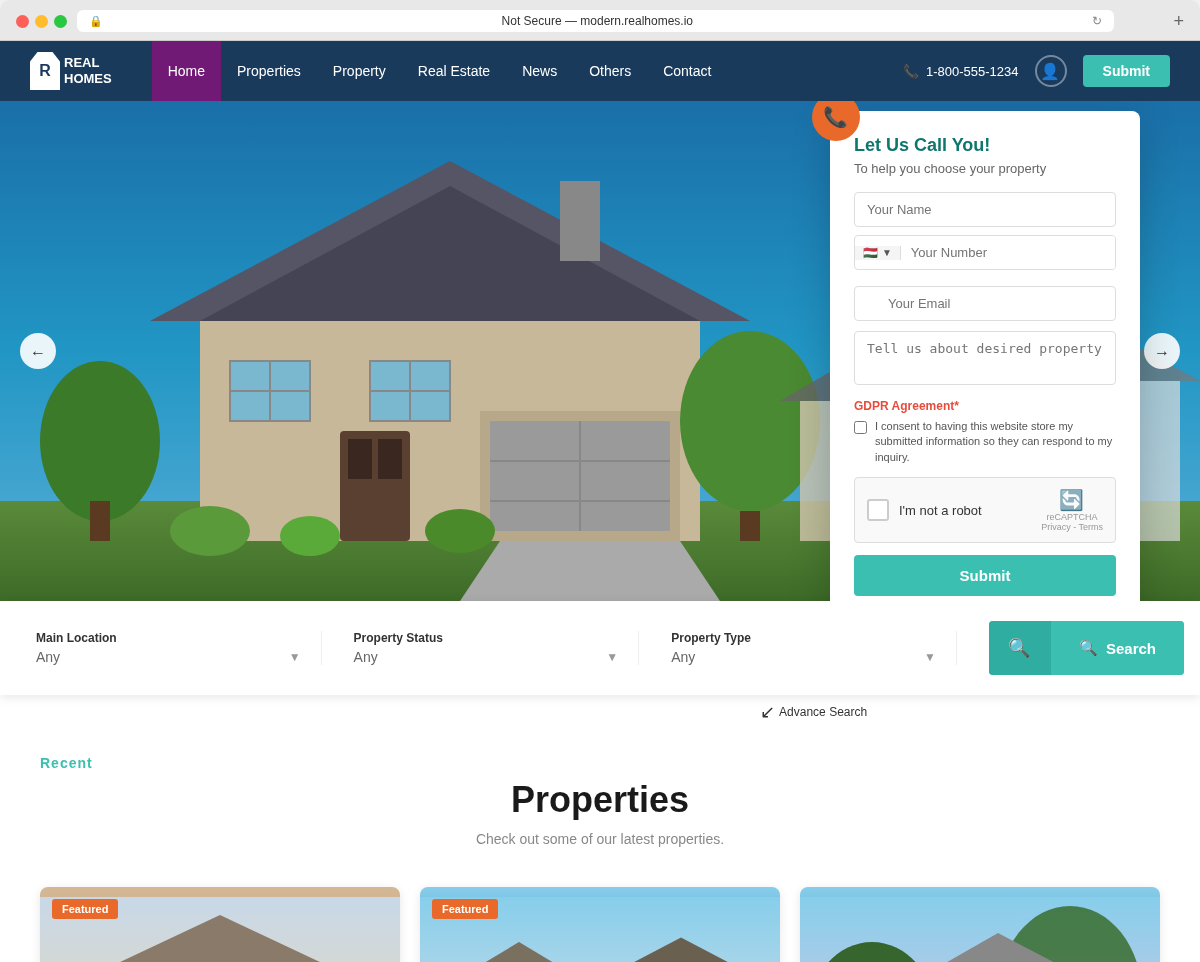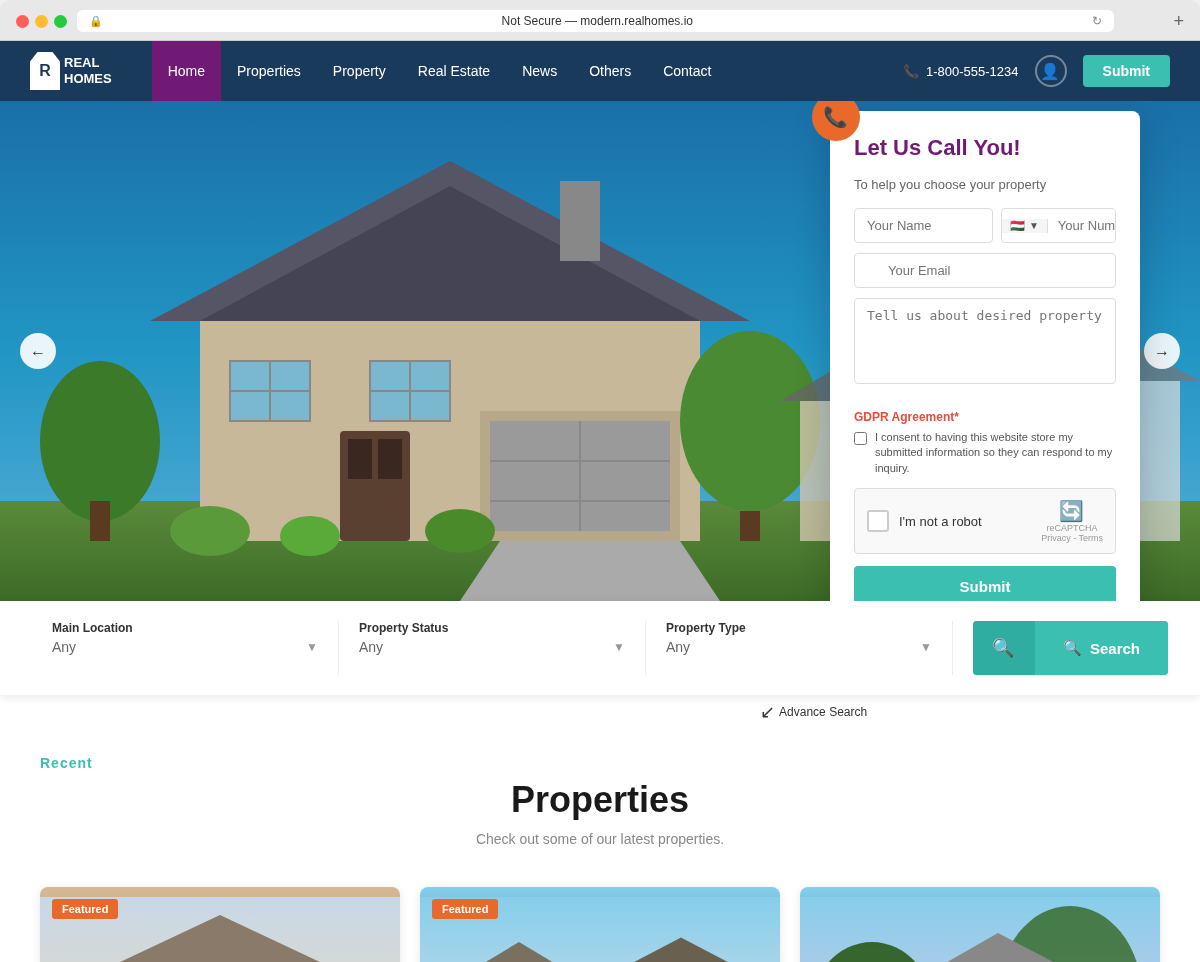--- a/index.html
+++ b/index.html
@@ -73,37 +73,37 @@
       background: white; border-radius: 8px; padding: 24px;
       width: 310px; box-shadow: 0 10px 40px rgba(0,0,0,0.2); z-index: 20;
     }
     .call-form-icon {
       position: absolute; top: -18px; left: -18px;
       width: 48px; height: 48px; background: #e8692a; border-radius: 50%;
       display: flex; align-items: center; justify-content: center;
       color: white; font-size: 20px;
     }
     .call-form-title {
-      font-size: 22px; font-weight: 700; color: #701a75; margin-bottom: 16px;
+      font-size: 18px; font-weight: 700; color: #0f766e; margin-bottom: 5px;
     }
     .call-form-subtitle {
       font-size: 13px; color: #666; margin-bottom: 16px;
     }
-    .form-row { display: flex; gap: 8px; margin-bottom: 10px; }
+    .form-row { display: flex; gap: 8px; margin-bottom: 16px; flex-direction: column; }
     .form-input {
       width: 100%; padding: 9px 12px; border: 1px solid #ddd; border-radius: 4px;
       font-size: 13px; color: #333; outline: none;
     }
     .phone-input-group { display: flex; align-items: center; border: 1px solid #ddd; border-radius: 4px; overflow: hidden; }
     .phone-flag { padding: 0 8px; background: #f5f5f5; border-right: 1px solid #ddd; display: flex; align-items: center; gap: 4px; font-size: 12px; }
     .phone-input-group input { border: none; padding: 9px 10px; font-size: 13px; outline: none; flex: 1; }
     .form-textarea {
       width: 100%; padding: 9px 12px; border: 1px solid #ddd; border-radius: 4px;
-      font-size: 13px; color: #333; resize: none; height: 86px; outline: none;
-      margin-bottom: 22px;
+      font-size: 13px; color: #333; resize: none; height: 54px; outline: none;
+      margin-bottom: 10px;
     }
     .gdpr-title { font-size: 12px; font-weight: 600; color: #333; margin-bottom: 6px; }
     .gdpr-title span { color: #e74c3c; }
     .gdpr-checkbox { display: flex; align-items: flex-start; gap: 8px; margin-bottom: 12px; }
     .gdpr-checkbox input { margin-top: 2px; }
     .gdpr-text { font-size: 11px; color: #555; line-height: 1.4; }
     .recaptcha-box {
       border: 1px solid #ddd; border-radius: 4px; padding: 10px 12px;
       display: flex; justify-content: space-between;
       margin-bottom: 12px; background: #f9f9f9;
@@ -114,22 +114,22 @@
     .recaptcha-right { text-align: center; }
     .recaptcha-icon { font-size: 20px; color: #4285f4; }
     .recaptcha-label { font-size: 9px; color: #999; display: block; }
     .form-submit-btn {
       width: 100%; background: #3abfb1; color: white; border: none;
       padding: 12px; border-radius: 4px; font-size: 15px; font-weight: 600; cursor: pointer;
     }
 
     
     .search-bar {
-      background: white; padding: 20px 32px; display: flex; 
-      gap: 0; box-shadow: 0 2px 10px rgba(0,0,0,0.1); position: relative; z-index: 5;
+      background: white; padding: 20px 16px; display: flex; align-items: center;
+      gap: 12px; box-shadow: 0 2px 10px rgba(0,0,0,0.1); position: relative; z-index: 5;
     }
     .search-field {
       flex: 1; padding: 0 20px; border-right: 1px solid #eee;
     }
     .search-field:last-of-type { border-right: none; }
     .search-field-label { font-size: 12px; color: #333; font-weight: 600; margin-bottom: 4px; }
     .search-field-select {
       display: flex; align-items: center; justify-content: space-between;
       cursor: pointer;
     }

